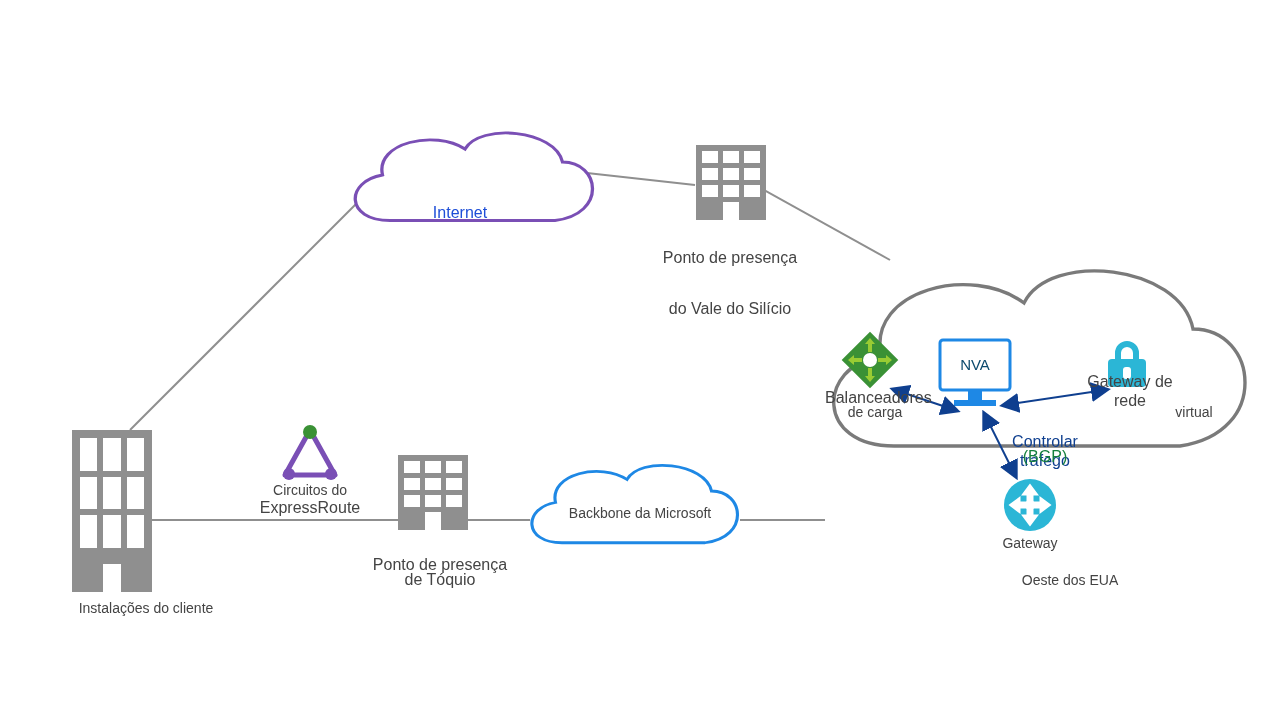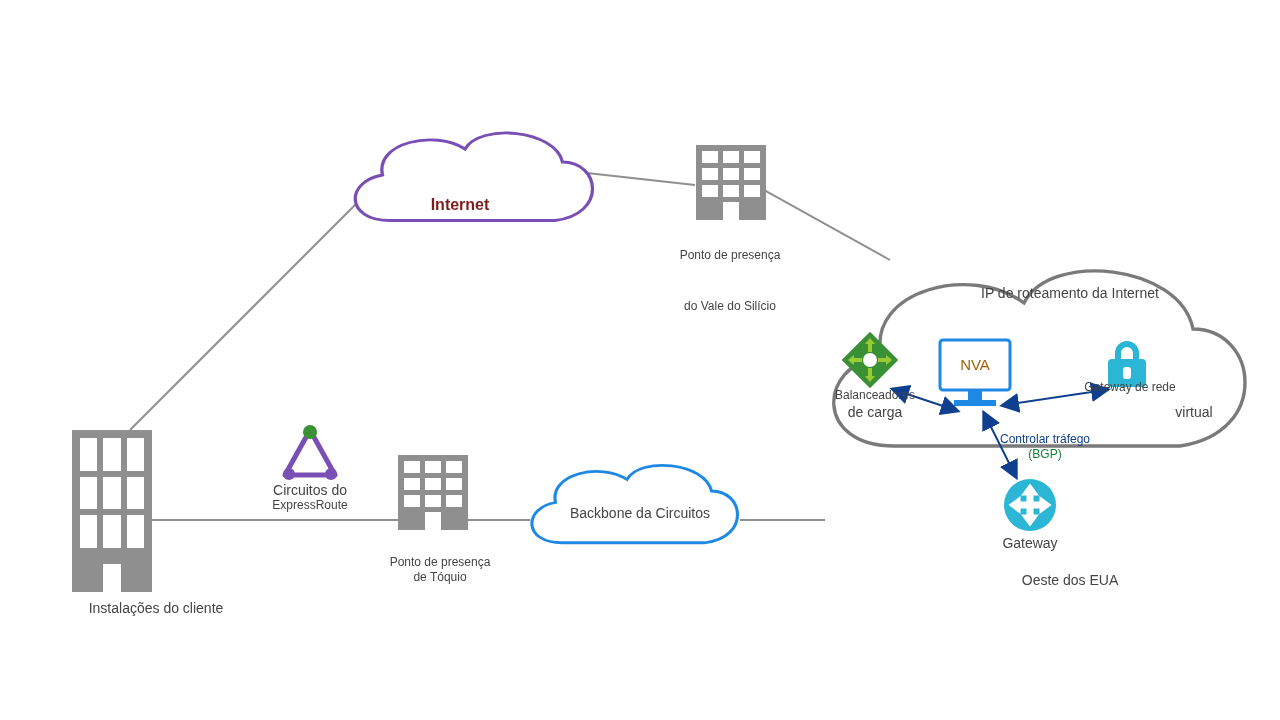--- a/index.html
+++ b/index.html
@@ -16,22 +16,22 @@
     width: 1280px;
     height: 720px;
   }
   .label {
     position: absolute;
     font-size: 14px;
     color: #444;
     text-align: center;
     line-height: 1.2;
   }
-  .label.small { font-size: 12px; }
-  .label.bold  { font-weight: 700; color: #7f1d1d; }
+  .label.small { font-size: 16px; }
+  .label.bold  { font-weight: 400; color: #1d4ed8; margin-top: 8px; }
   svg.full {
     position: absolute;
     left: 0; top: 0;
     width: 1280px;
     height: 720px;
     overflow: visible;
   }
   .node {
     position: absolute;
   }
@@ -176,43 +176,42 @@
         <div style="background:#fff"></div>
       <div style="background:#fff"></div>
         <div style="background:#fff"></div>
         <div style="background:#fff"></div>
       <div></div>
         <div style="background:#fff;height:18px;"></div>
         <div></div>
     </div>
   </div>
 
-  <div class="label" style="left:66px; top:600px; width:180px;">Instalações do cliente</div>
+  <div class="label" style="left:56px; top:600px; width:180px;">Instalações do cliente</div>
 
   <div class="label bold" style="left:400px; top:195px; width:120px; font-size:16px;">Internet</div>
 
   <div class="label" style="left:255px; top:482px; width:110px;">Circuitos do</div>
   <div class="label small" style="left:255px; top:498px; width:110px;">ExpressRoute</div>
 
   <div class="label small" style="left:370px; top:555px; width:140px;">Ponto de presença</div>
   <div class="label small" style="left:370px; top:570px; width:140px;">de Tóquio</div>
 
   <div class="label small" style="left:650px; top:248px; width:160px;">Ponto de presença</div>
   <div class="label small" style="left:650px; top:263px; width:160px;margin-top:36px;">do Vale do Silício</div>
 
-  <div class="label" style="left:545px; top:505px; width:190px;">Backbone da Circuitos</div>
-
-  <div class="label" style="left:940px; top:285px; width:260px;">IP de roteamento da Internet</div>
+  <div class="label" style="left:545px; top:505px; width:190px;">Backbone da Microsoft</div>
+
 
   <div class="label small" style="left:825px; top:388px; width:100px;">Balanceadores</div>
   <div class="label" style="left:825px; top:404px; width:100px;">de carga</div>
 
-  <div class="label" style="left:950px; top:356px; width:50px; color:#a16207; font-size:15px;">NVA</div>
-
-  <div class="label small" style="left:1070px; top:380px; width:120px;">Gateway de rede</div>
+  <div class="label" style="left:950px; top:356px; width:50px; color:#0c4a6e; font-size:15px;">NVA</div>
+
+  <div class="label small" style="left:1070px; top:372px; width:120px;">Gateway de rede</div>
   <div class="label" style="left:1134px; top:404px; width:120px;">virtual</div>
 
   <div class="label small" style="left:985px; top:432px; width:120px; color:#0f3f8f;">Controlar tráfego</div>
   <div class="label small" style="left:985px; top:447px; width:120px; color:#15803d;">(BGP)</div>
 
   <div class="label" style="left:990px; top:535px; width:80px;">Gateway</div>
 
   <div class="label" style="left:990px; top:572px; width:160px;">Oeste dos EUA</div>
 
 </div>

